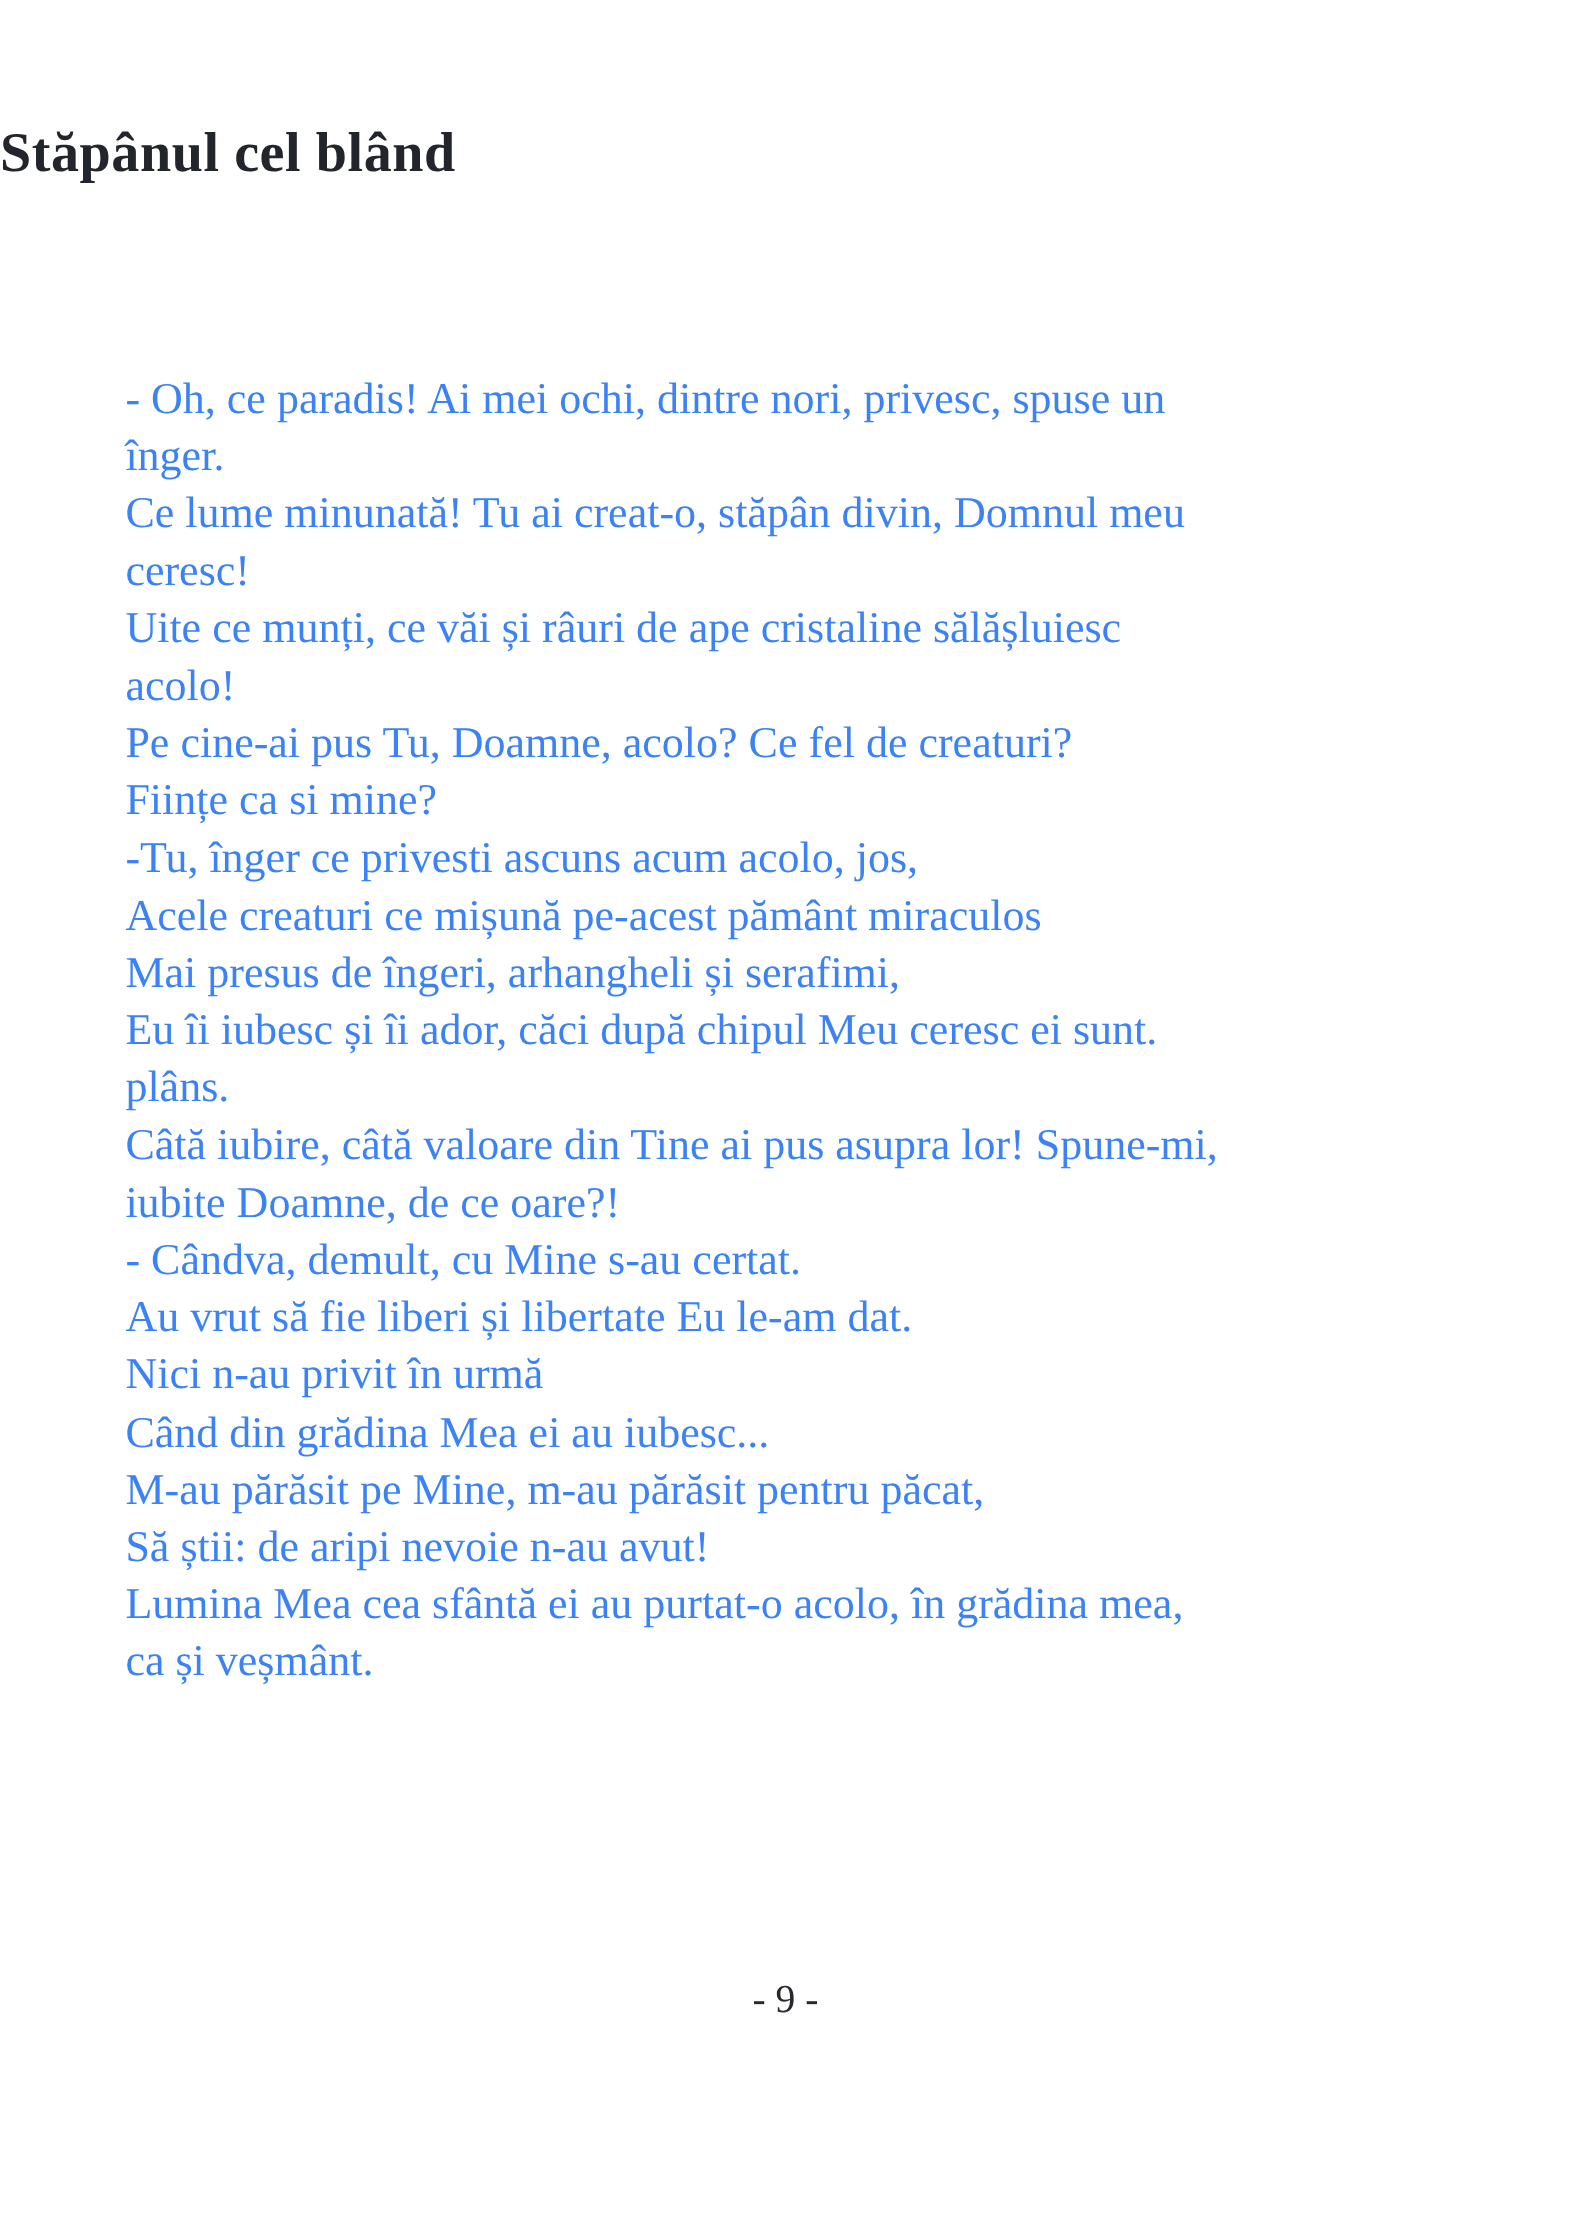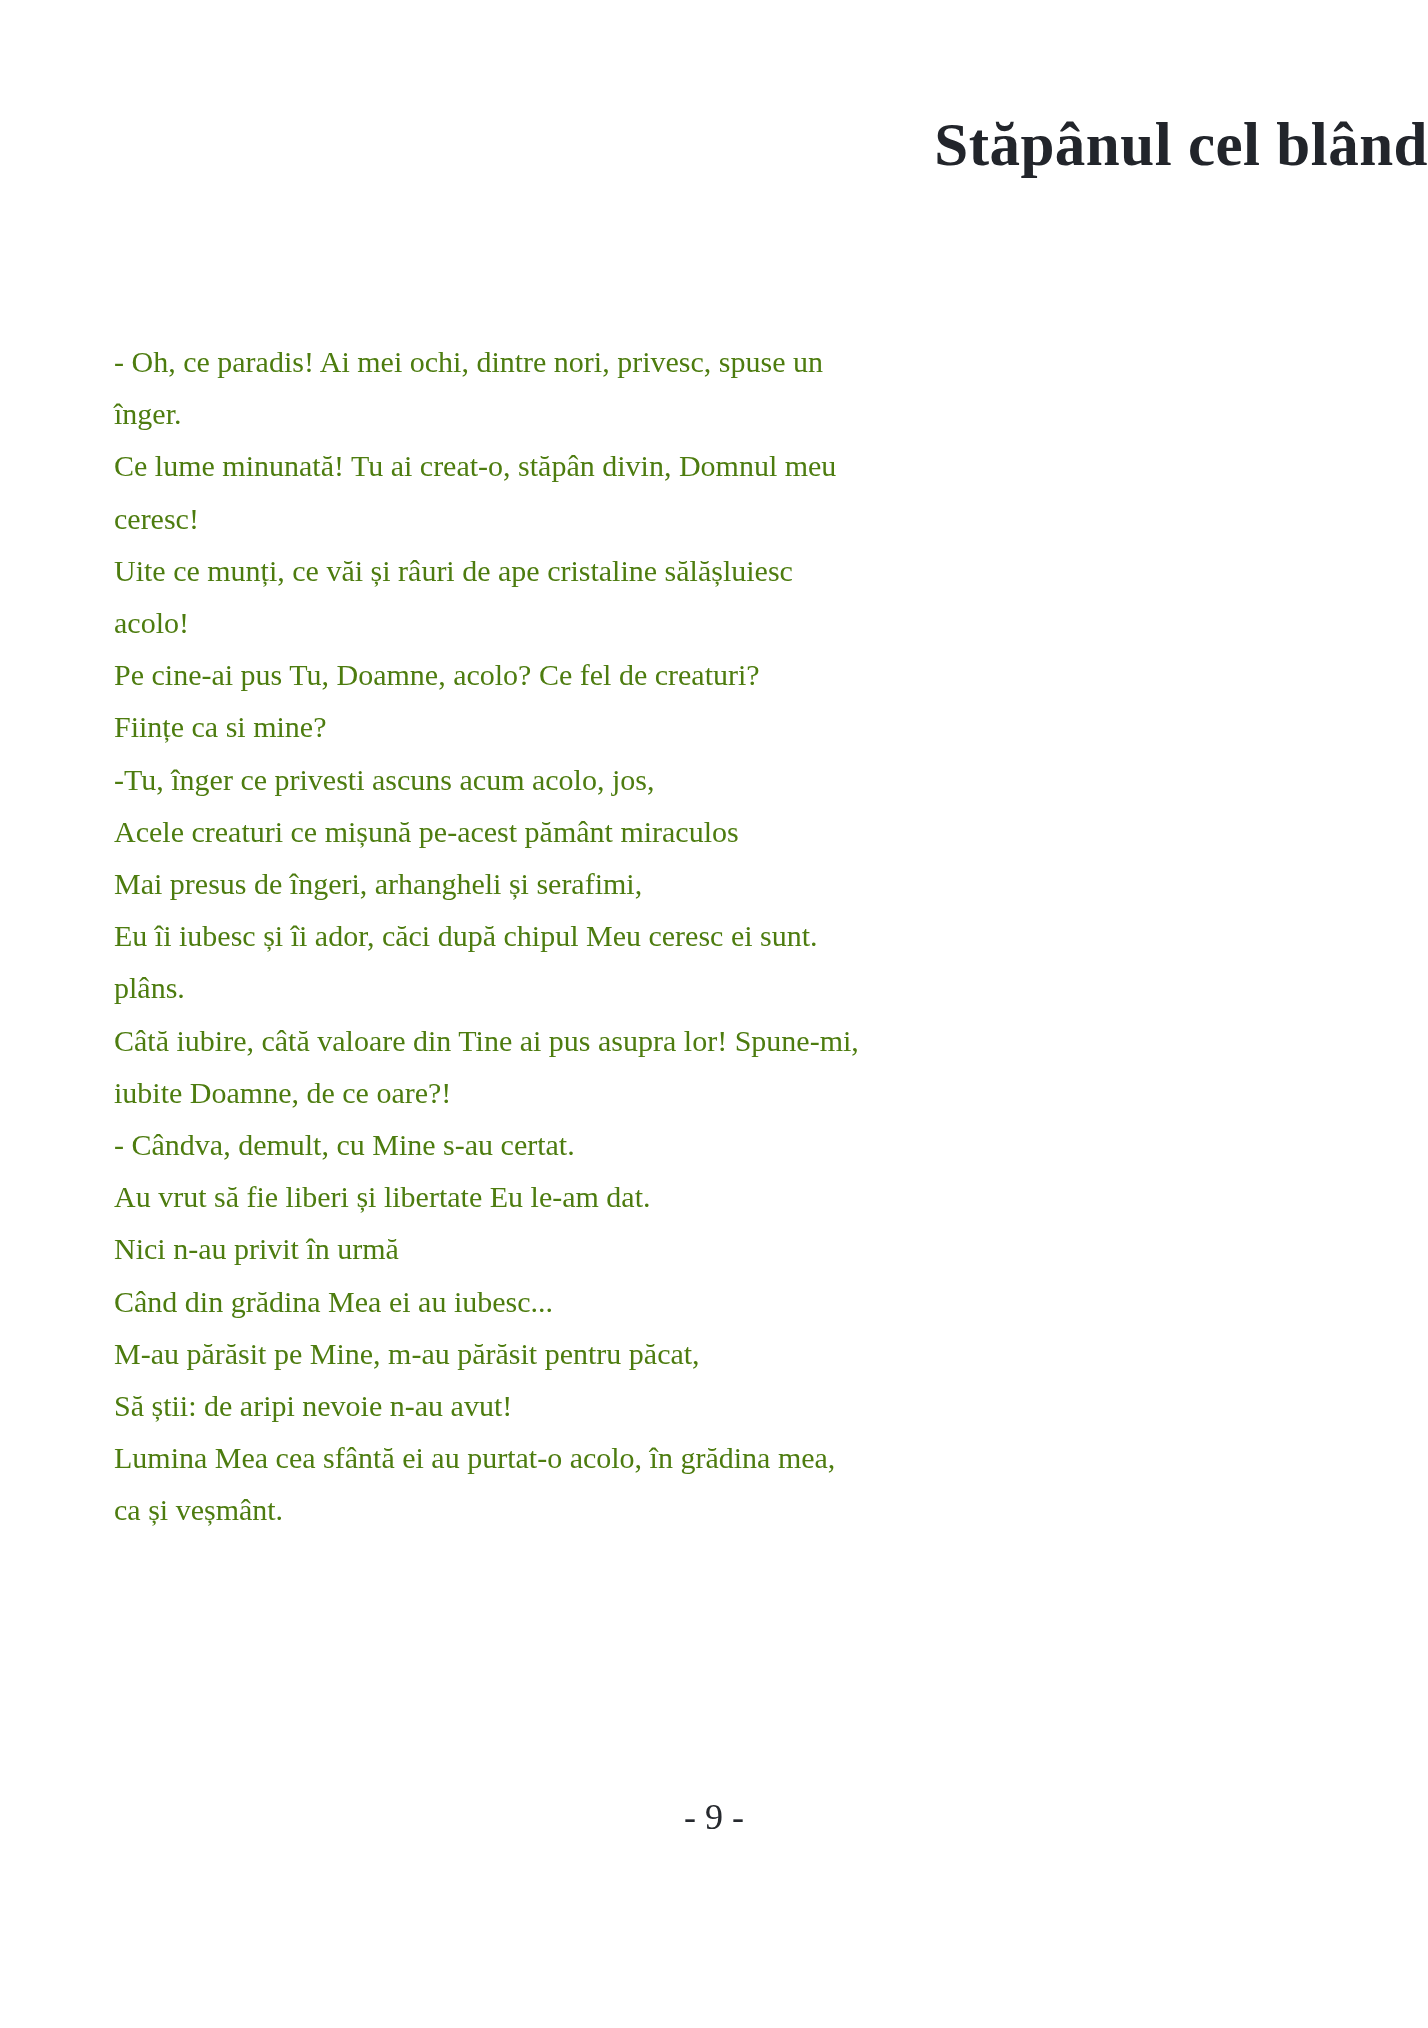--- a/index.html
+++ b/index.html
@@ -12,37 +12,37 @@
     width: 1428px;
     height: 2028px;
     background: #ffffff;
     color: #26292e;
     font-family: "Liberation Serif", "DejaVu Serif", serif;
     overflow: hidden;
   }
   .page-title {
     margin: 0;
     padding-top: 110px;
-    text-align: right;
-    font-size: 61px;
+    text-align: left;
+    font-size: 51px;
     font-weight: bold;
     letter-spacing: 0.5px;
     color: #22252b;
   }
   .poem-body {
     position: absolute;
     top: 336px;
     left: 114px;
     right: 80px;
   }
   .poem-line {
-    font-size: 30px;
+    font-size: 40px;
     line-height: 52.2px;
     white-space: nowrap;
-    color: #4d7c0f;
+    color: #3b82f6;
   }
   .page-number {
     position: absolute;
     top: 1796px;
     left: 0;
     width: 100%;
     text-align: center;
     font-size: 36px;
     color: #26292e;
   }

